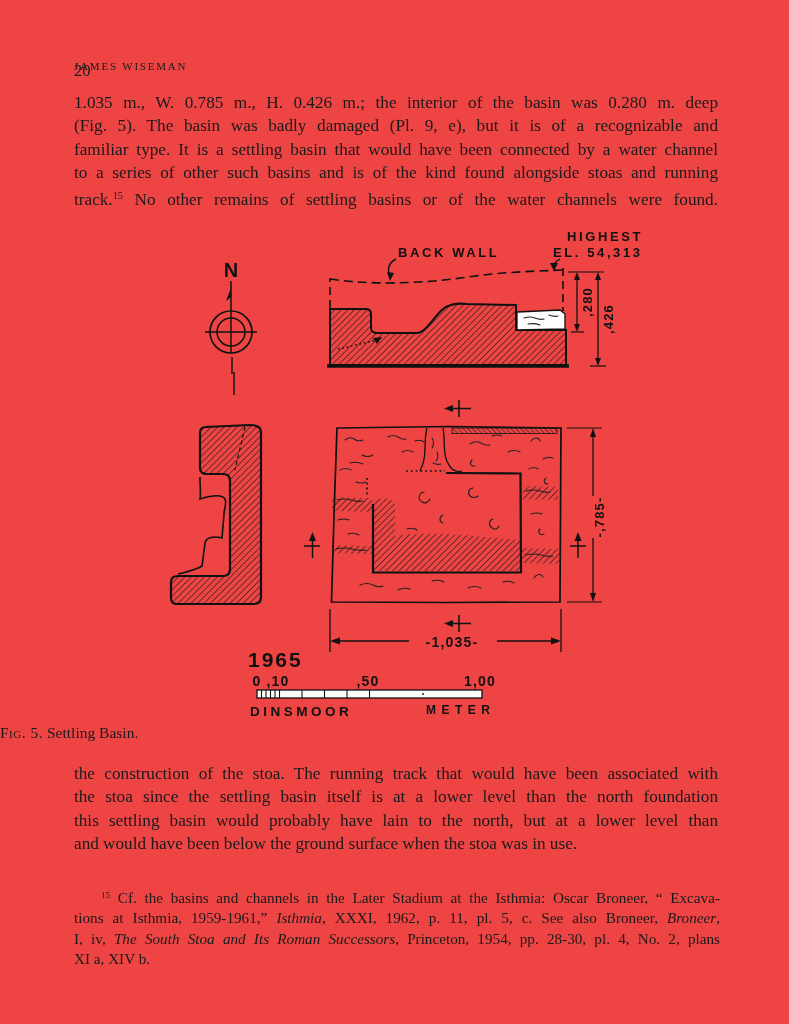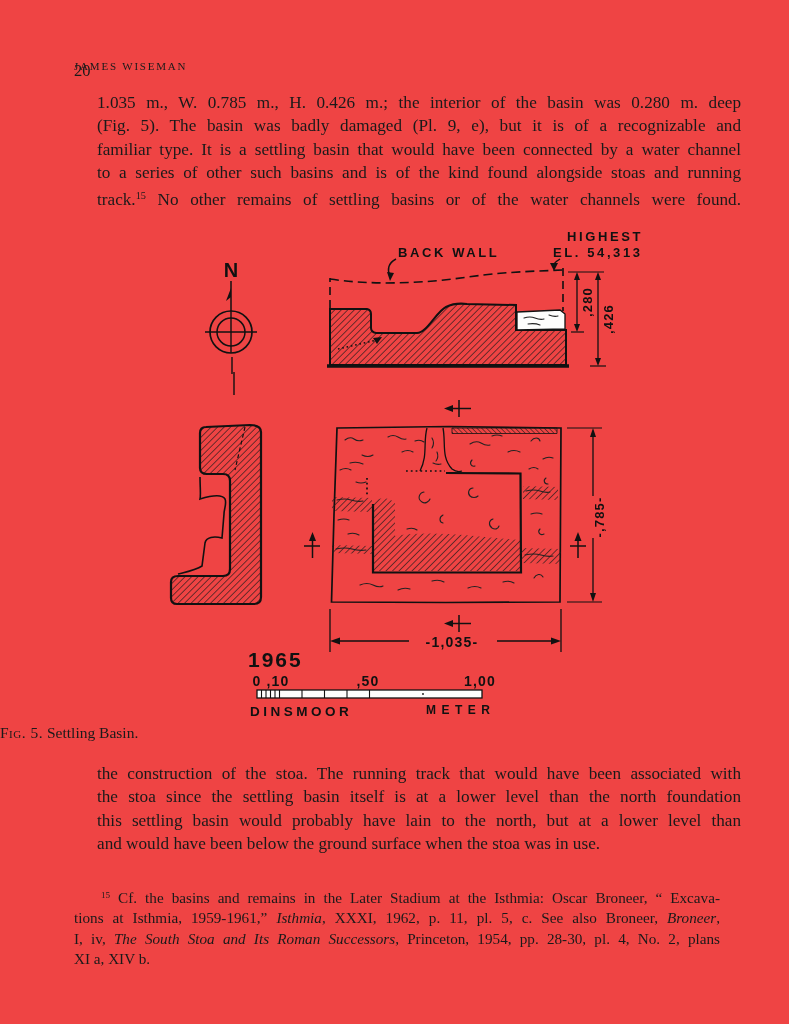--- a/index.html
+++ b/index.html
@@ -1,21 +1,21 @@
 <!DOCTYPE html>
 <html><head>
 <meta charset="utf-8">
 <style>
   html,body{margin:0;padding:0;background:#ffffff;}
   .page{position:relative;width:789px;height:1024px;background:#ef4444;overflow:hidden;
         font-family:"Liberation Serif",serif;color:#1a1a1a;}
   .header{position:absolute;top:60px;left:74px;width:644px;height:22px;}
   .pagenum{position:absolute;left:0;top:1px;font-size:16.5px;}
   .running-head{position:absolute;left:0;right:2px;top:0;font-size:11px;letter-spacing:1.8px;}
-  .bodyblock{position:absolute;left:74px;width:644px;margin-left:23px;}
+  .bodyblock{position:absolute;left:74px;width:644px;}
   .b1{top:91px;}
   .b2{top:762px;}
   .line{font-size:17.2px;line-height:23.3px;text-align:justify;text-align-last:justify;white-space:normal;}
   .line.last{text-align-last:left;}
   .figure-wrap{position:absolute;left:74px;top:226px;width:650px;height:500px;}
   .caption{position:absolute;left:0;top:724px;width:789px;text-align:left;font-size:15.5px;}
   .footnote{position:absolute;left:74px;top:885px;width:646px;}
   .fn-line{font-size:15.2px;line-height:20.3px;text-align:justify;text-align-last:justify;}
   .fn-line.first{text-indent:27px;}
   .fn-line.last{text-align-last:left;}
@@ -246,19 +246,19 @@
   <div class="caption"><span class="sc">Fig. 5.</span><span> Settling Basin.</span></div>
 
   <div class="bodyblock b2">
     <div class="line"><span>the construction of the stoa. The running track that would have been associated with</span></div>
     <div class="line"><span>the stoa since the settling basin itself is at a lower level than the north foundation</span></div>
     <div class="line"><span>this settling basin would probably have lain to the north, but at a lower level than</span></div>
     <div class="line last"><span>and would have been below the ground surface when the stoa was in use.</span></div>
   </div>
 
   <div class="footnote">
-    <div class="fn-line first"><span class="sup">15</span><span> Cf. the basins and remains in the Later Stadium at the Isthmia: Oscar Broneer, “ Excava-</span></div>
+    <div class="fn-line first"><span class="sup">15</span><span> Cf. the basins and channels in the Later Stadium at the Isthmia: Oscar Broneer, “ Excava-</span></div>
     <div class="fn-line"><span>tions at Isthmia, 1959-1961,” </span><span class="it">Isthmia</span><span>, XXXI, 1962, p. 11, pl. 5, c. See also Broneer, </span><span class="it">Broneer</span><span>,</span></div>
     <div class="fn-line"><span>I, iv, </span><span class="it">The South Stoa and Its Roman Successors</span><span>, Princeton, 1954, pp. 28-30, pl. 4, No. 2, plans</span></div>
     <div class="fn-line last"><span>XI a, XIV b.</span></div>
   </div>
 
 </div>
 
 </body></html>

